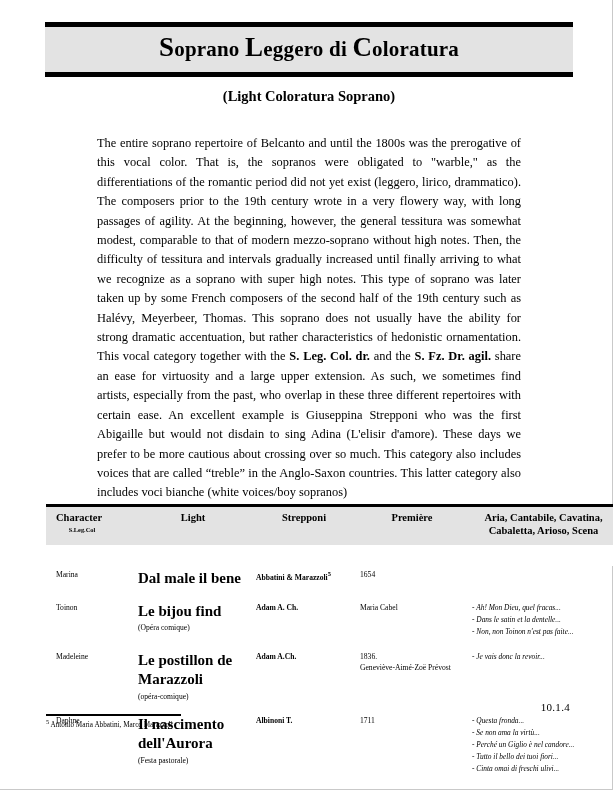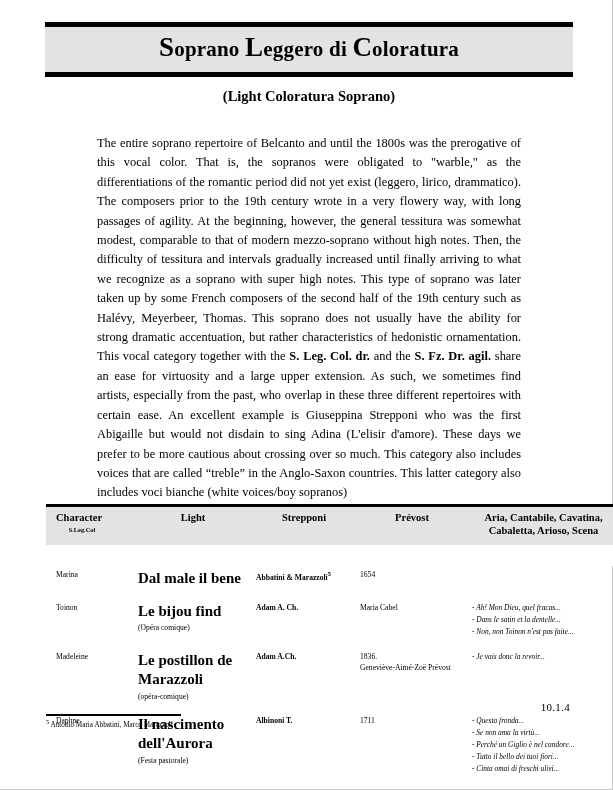--- a/index.html
+++ b/index.html
@@ -195,21 +195,21 @@
 
   <table class="opera-table">
     <thead>
       <tr>
         <th class="th-character col-character">
           <span>Character</span>
           <span class="th-sub">S.Leg.Col</span>
         </th>
         <th class="col-opera">Light</th>
         <th class="col-composer">Strepponi</th>
-        <th class="col-premiere">Prévost</th>
+        <th class="col-premiere">Première</th>
         <th class="col-aria">Aria, Cantabile, Cavatina, Cabaletta, Arioso, Scena</th>
       </tr>
       <tr class="head-spacer">
         <td></td>
         <td></td>
         <td></td>
         <td></td>
         <td></td>
       </tr>
     </thead>

